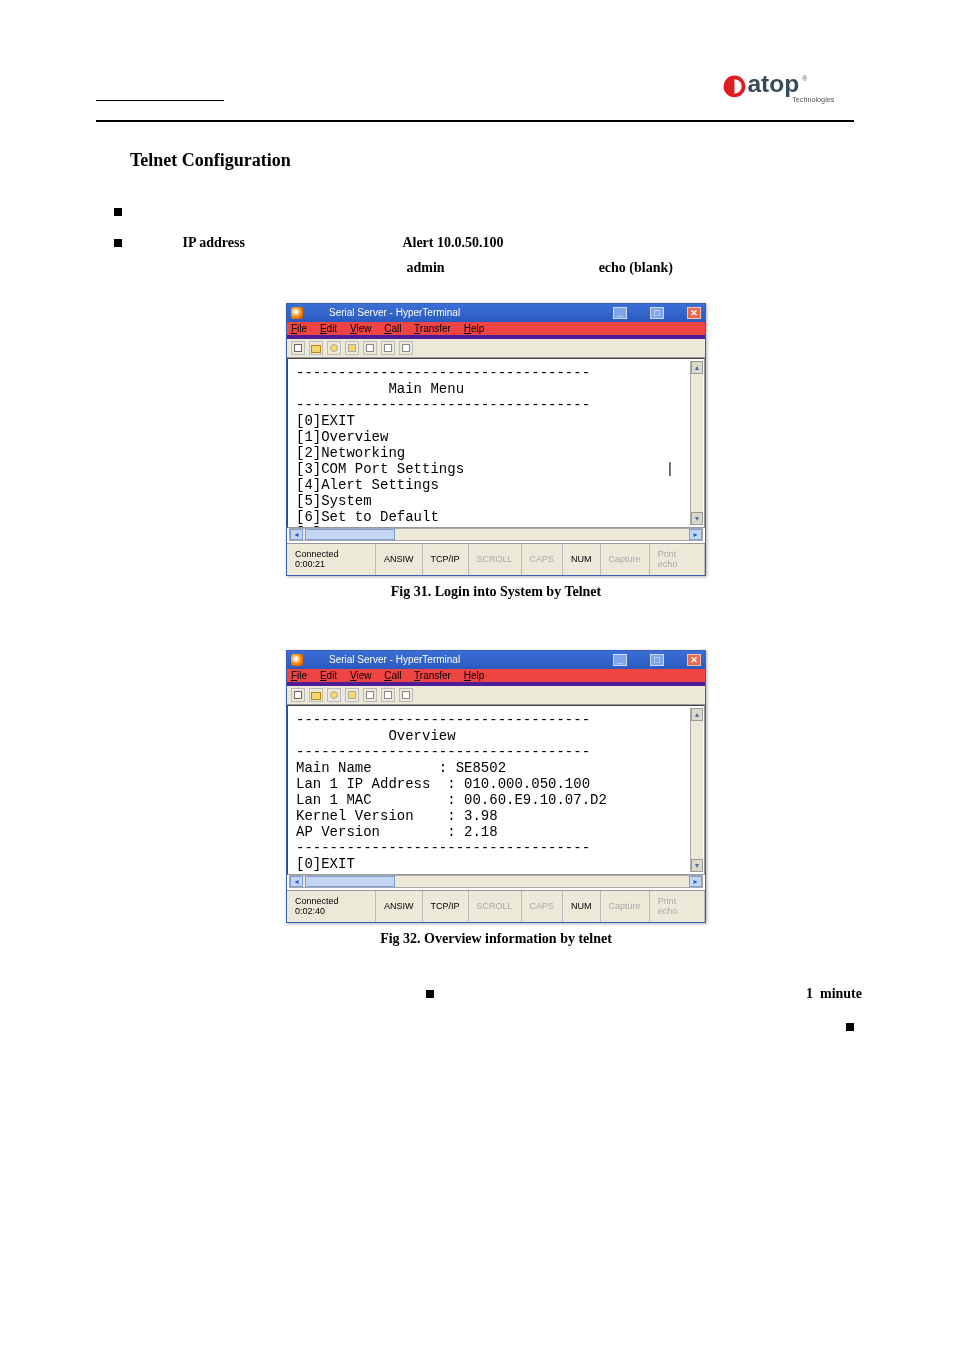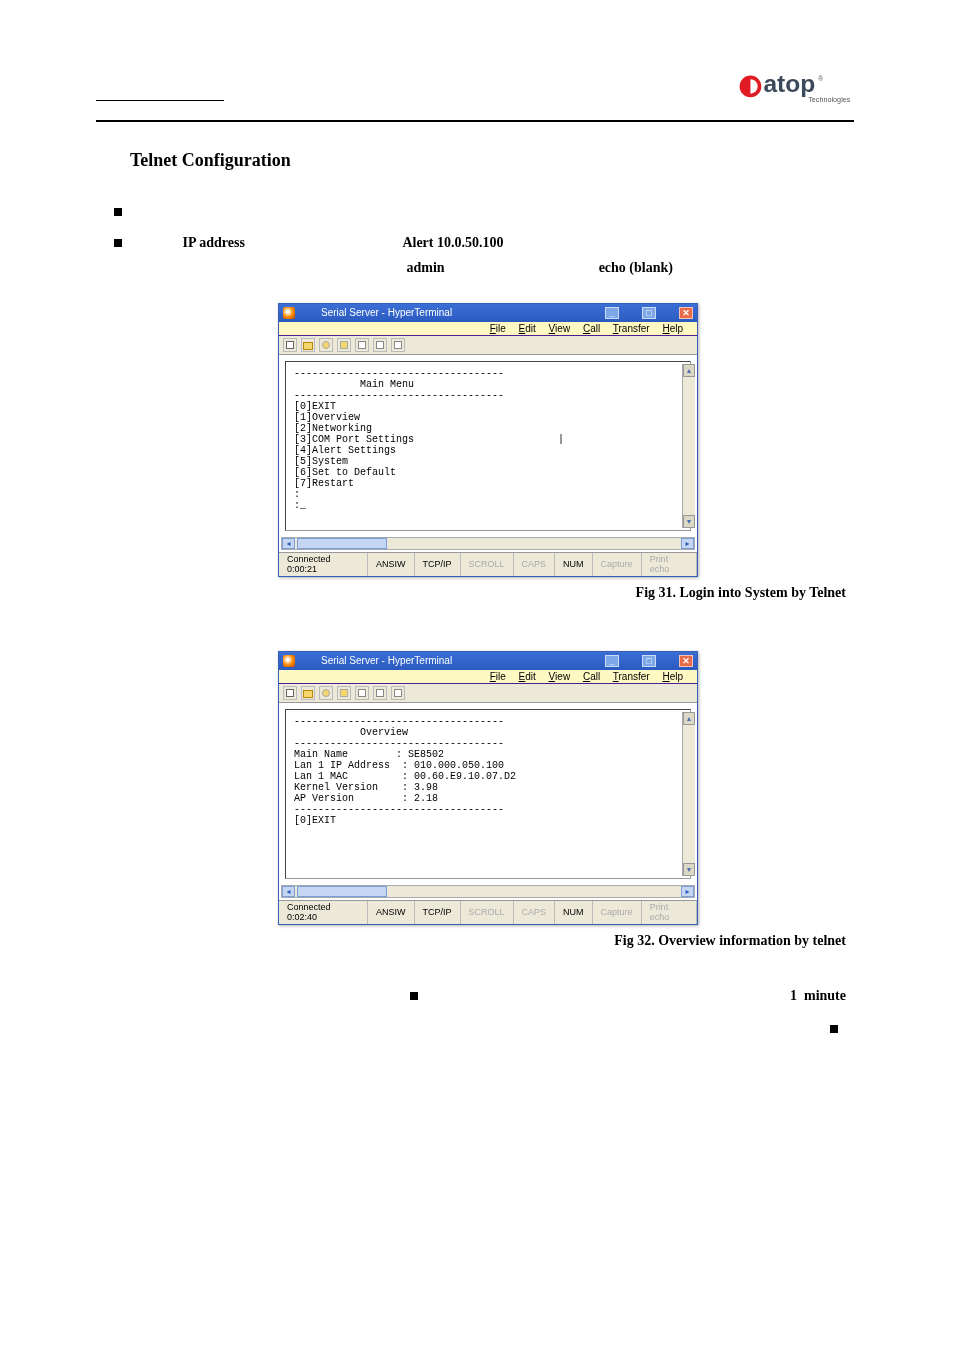--- a/index.html
+++ b/index.html
@@ -13,35 +13,35 @@
     .header-line {
       position: absolute;
       top: 100px;
       left: 96px;
       width: 128px;
       border-bottom: 1px solid #000;
     }
     .logo {
       position: absolute;
       top: 60px;
-      right: 88px;
+      right: 104px;
     }
     .logo svg { width: 130px; height: 50px; }
     .header-rule {
       position: absolute;
       top: 120px;
       left: 96px;
       right: 100px;
       border-bottom: 2px solid #000;
     }
     .content {
       position: absolute;
       top: 150px;
       left: 130px;
-      right: 108px;
+      right: 92px;
     }
     .section-title {
       font-size: 18px;
       font-weight: bold;
       color: #000;
       margin-bottom: 28px;
     }
     .bullet-list { margin-left: 0; }
     .bullet-row {
       font-size: 14px;
@@ -53,21 +53,21 @@
       width: 8px;
       height: 8px;
       background: #000;
       margin-right: 8px;
       margin-left: -16px;
     }
     .bullet-row .bold { font-weight: bold; }
     .row1 { margin-bottom: 6px; }
     .row2 { white-space: pre; }
     .caption {
-      text-align: right;
+      text-align: center;
       font-size: 14px;
       font-weight: bold;
       margin-top: 8px;
     }
     .figure-wrap {
       text-align: center;
       margin: 22px 0 12px 0;
     }
     .hyperterm {
       width: 420px;
@@ -105,25 +105,24 @@
       justify-content: center;
       font-weight: bold;
       font-size: 9px;
       border: 1px solid rgba(255,255,255,0.6);
       color: #fff;
     }
     .ht-winbtn.min { background: #7da7e8; }
     .ht-winbtn.max { background: #7da7e8; }
     .ht-winbtn.close { background: #e86b4a; color: #fff; }
     .ht-menu {
-      background: #fef9c3;
-      border-bottom: 1px solid #4c1d95;
+      background: #ef4444;
+      border-bottom: 4px solid #4c1d95;
       padding: 1px 4px;
       color: #000;
-      text-align: right;
     }
     .ht-menu span { margin-right: 10px; }
     .ht-menu span u { text-decoration: underline; }
     .ht-toolbar {
       background: #ece9d8;
       border-bottom: 1px solid #999;
       padding: 2px 4px;
       display: flex;
       gap: 4px;
     }
@@ -140,25 +139,25 @@
     .tb.hang::after { content:""; position:absolute; left:2px; right:2px; top:2px; bottom:2px; background:#f5d76e; border:1px solid #aaa; }
     .tb.send::after { content:""; position:absolute; inset:2px; background:#fff; border:1px solid #888; }
     .tb.recv::after { content:""; position:absolute; inset:2px; background:#fff; border:1px solid #888; }
     .tb.props::after { content:""; position:absolute; inset:2px; background:#fff; border:1px solid #888; }
     .ht-body {
       background: #fff;
       position: relative;
     }
     .ht-body-inner {
       border: 1px inset #999;
-      margin: 6px;
+      margin: 0;
       height: 170px;
       padding: 6px 8px;
       font-family: "Courier New", monospace;
-      font-size: 10px;
+      font-size: 14px;
       color: #000;
       white-space: pre;
       overflow: hidden;
       position: relative;
       background: #fff;
     }
     .ht-scroll-v {
       position: absolute;
       right: 2px;
       top: 3px;
@@ -199,21 +198,21 @@
     .ht-hscroll .arr-right {
       width: 13px;
       background: #c5d6f2;
       border: 1px solid #7a9edb;
       display: flex; align-items: center; justify-content: center;
       font-size: 8px; color: #2a5ac0;
     }
     .ht-status {
       background: #ece9d8;
       border-top: 1px solid #999;
-      height: 24px;
+      height: 32px;
       display: flex;
       align-items: center;
       font-size: 9px;
       color: #666;
     }
     .ht-status .cell {
       border-right: 1px solid #bbb;
       padding: 0 8px;
       height: 100%;
       display: flex;

